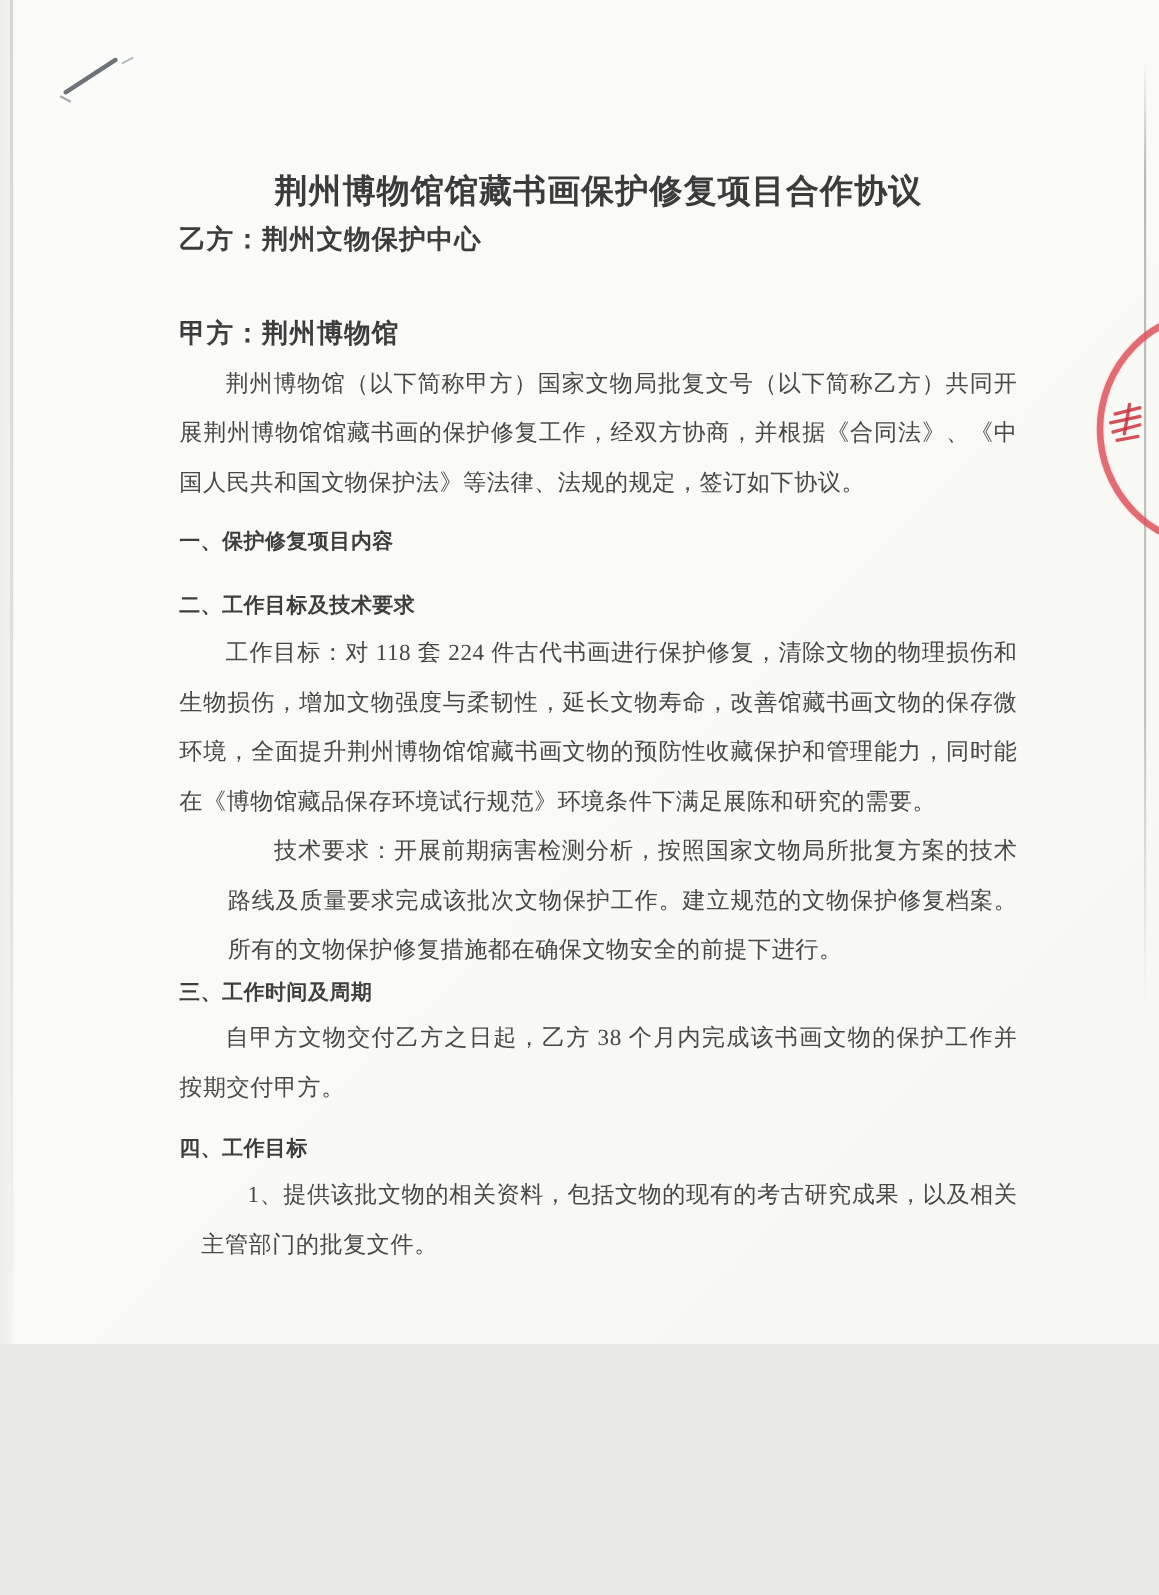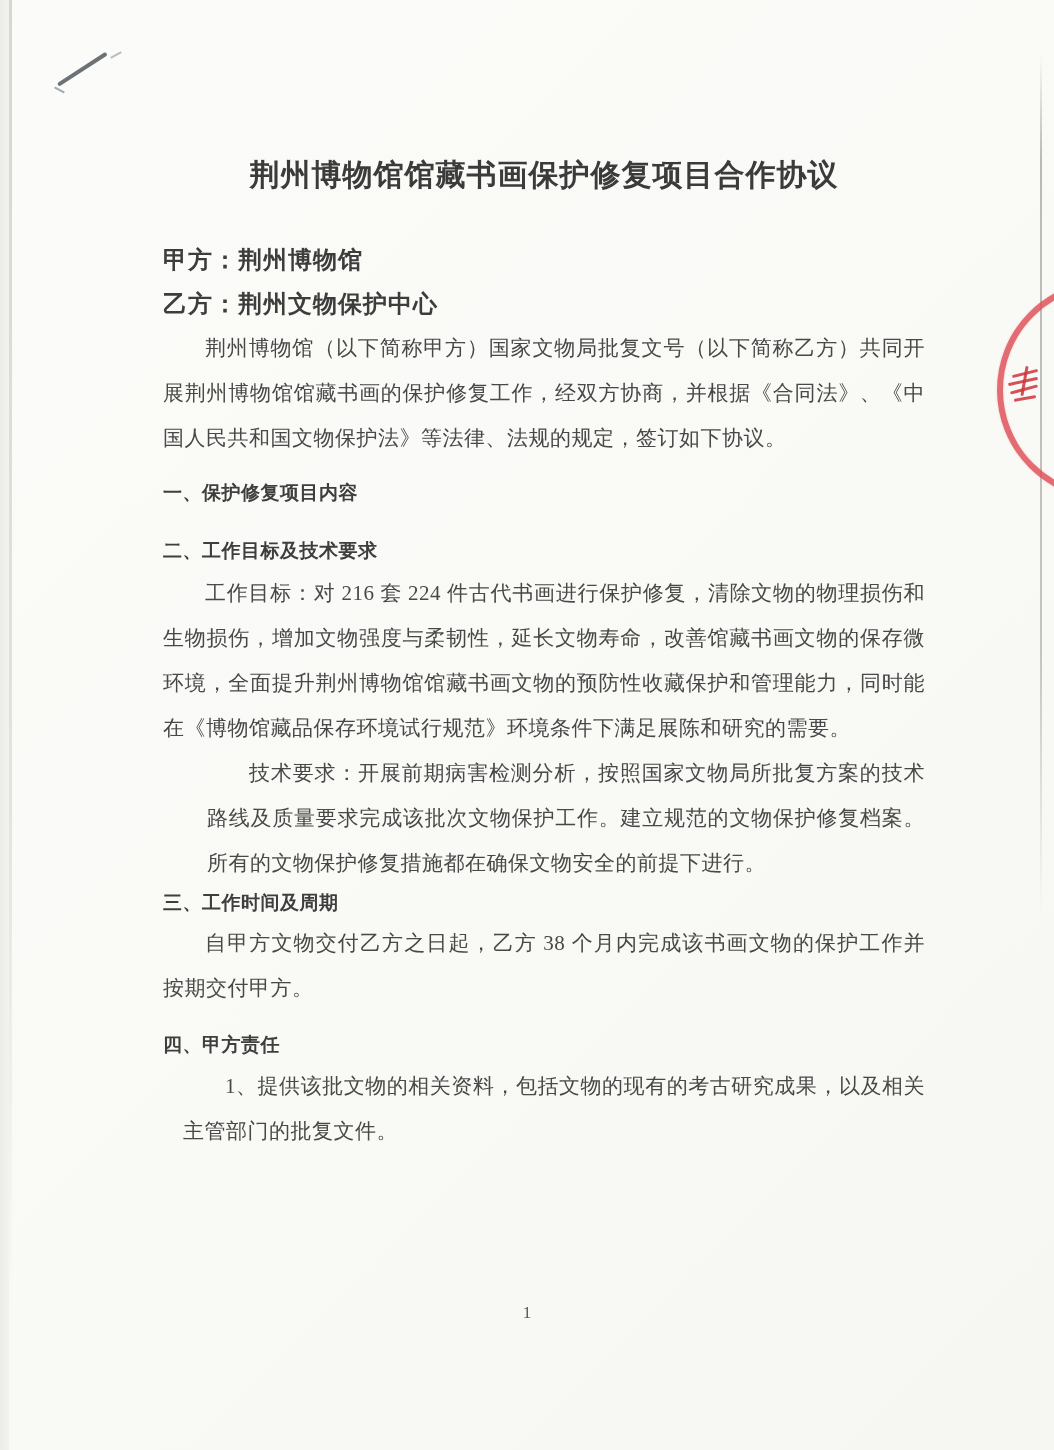--- a/index.html
+++ b/index.html
@@ -1,17 +1,17 @@
 <!DOCTYPE html>
 <html><head>
 <meta charset="utf-8">
 <style>
   html,body { margin:0; padding:0; background:#e9e9e7; }
   .page {
-    position:relative; width:1054px; height:1450px; margin:0 auto;
+    position:relative; width:1054px; height:1222px; margin:0 auto;
     background:linear-gradient(135deg,#fbfbf9 0%,#f9f9f6 55%,#f6f6f3 100%);
     overflow:hidden;
     font-family:"Liberation Serif","DejaVu Serif",serif;
   }
   
   .edge-left {
     position:absolute; left:9px; top:0; width:3px; height:1320px;
     background:linear-gradient(#d7d6d2 0%, #e3e2de 60%, rgba(227,226,222,0) 100%);
   }
   .edge-left-shade {
@@ -104,33 +104,33 @@
     <div class="stamp-stroke ss1"></div>
     <div class="stamp-stroke ss2"></div>
     <div class="stamp-stroke ss3"></div>
     <div class="stamp-stroke ss4"></div>
     <div class="stamp-stroke ssv"></div>
   </div>
 
   <div class="content">
     <h1 class="title">荆州博物馆馆藏书画保护修复项目合作协议</h1>
 
+    <div class="party party-b">乙方：荆州文物保护中心</div>
     <div class="party party-a">甲方：荆州博物馆</div>
-    <div class="party party-b">乙方：荆州文物保护中心</div>
 
     <p class="body-p intro">荆州博物馆（以下简称甲方）国家文物局批复文号（以下简称乙方）共同开展荆州博物馆馆藏书画的保护修复工作，经双方协商，并根据《合同法》、《中国人民共和国文物保护法》等法律、法规的规定，签订如下协议。</p>
 
     <div class="heading h1">一、保护修复项目内容</div>
 
     <div class="heading h2">二、工作目标及技术要求</div>
-    <p class="body-p mt7">工作目标：对 216 套 224 件古代书画进行保护修复，清除文物的物理损伤和生物损伤，增加文物强度与柔韧性，延长文物寿命，改善馆藏书画文物的保存微环境，全面提升荆州博物馆馆藏书画文物的预防性收藏保护和管理能力，同时能在《博物馆藏品保存环境试行规范》环境条件下满足展陈和研究的需要。</p>
+    <p class="body-p mt7">工作目标：对 118 套 224 件古代书画进行保护修复，清除文物的物理损伤和生物损伤，增加文物强度与柔韧性，延长文物寿命，改善馆藏书画文物的保存微环境，全面提升荆州博物馆馆藏书画文物的预防性收藏保护和管理能力，同时能在《博物馆藏品保存环境试行规范》环境条件下满足展陈和研究的需要。</p>
     <p class="body-p mt0">技术要求：开展前期病害检测分析，按照国家文物局所批复方案的技术路线及质量要求完成该批次文物保护工作。建立规范的文物保护修复档案。所有的文物保护修复措施都在确保文物安全的前提下进行。</p>
 
     <div class="heading h3">三、工作时间及周期</div>
     <p class="body-p mt5">自甲方文物交付乙方之日起，乙方 38 个月内完成该书画文物的保护工作并按期交付甲方。</p>
 
-    <div class="heading h4">四、甲方责任</div>
+    <div class="heading h4">四、工作目标</div>
     <p class="body-p mt6">1、提供该批文物的相关资料，包括文物的现有的考古研究成果，以及相关主管部门的批复文件。</p>
   </div>
 
   <div class="pagenum">1</div>
 
 </div>
 
 </body></html>

